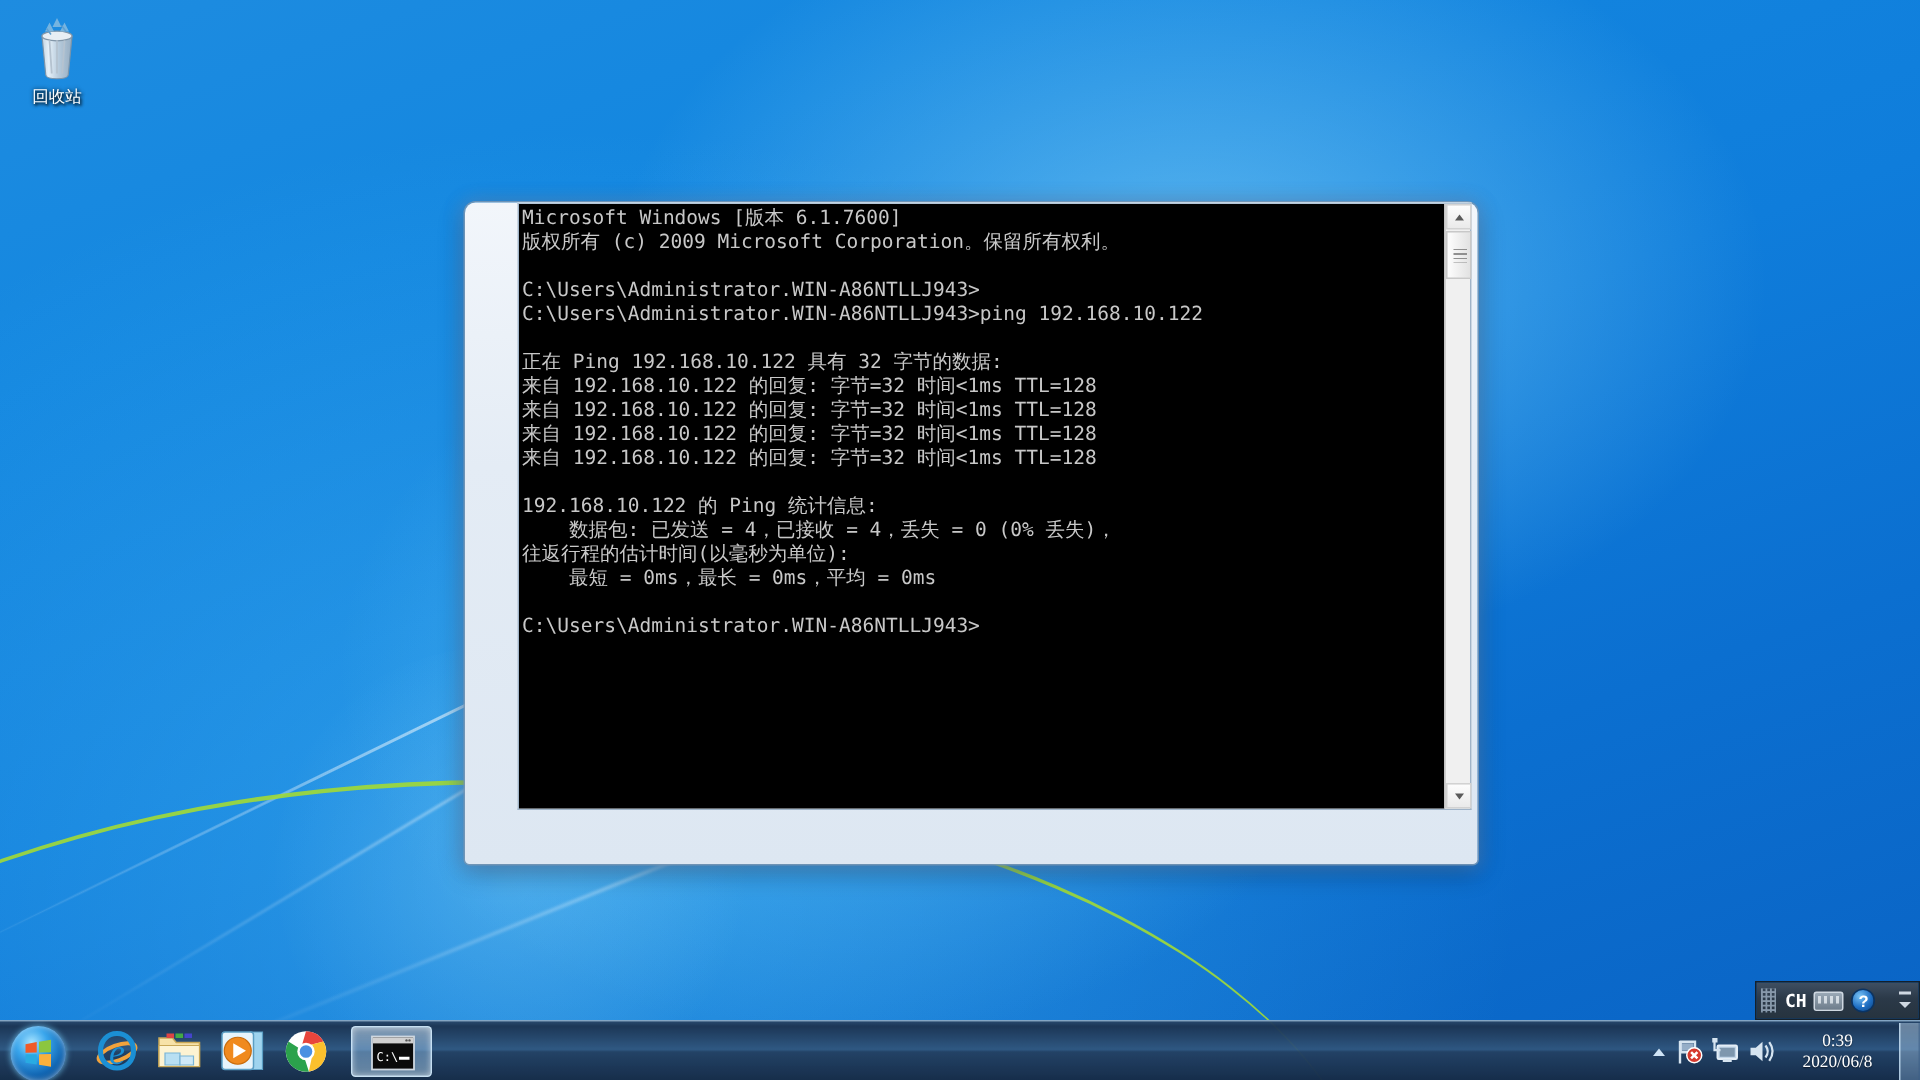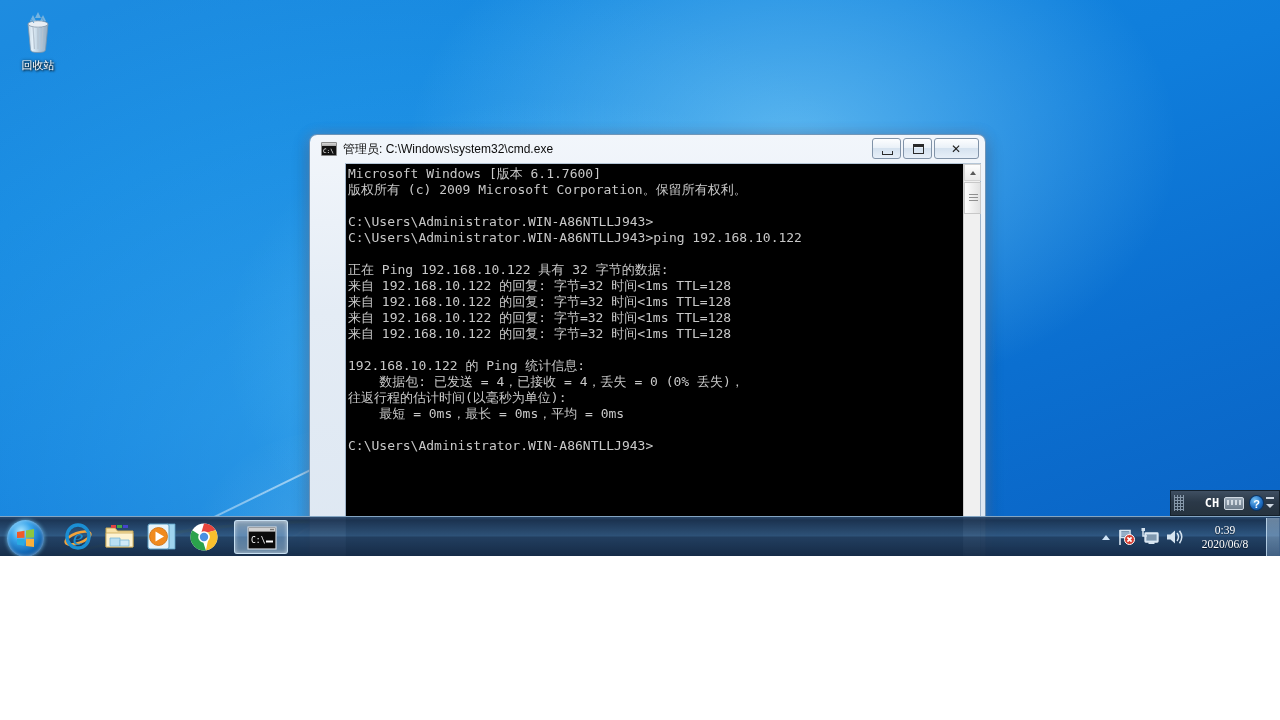--- a/index.html
+++ b/index.html
@@ -5,21 +5,21 @@
   * { box-sizing: border-box; margin: 0; padding: 0; }
   html, body {
     width: 1280px; height: 720px;
     overflow: hidden;
     font-family: "Liberation Sans", sans-serif;
   }
 
   
   #desktop {
     position: relative;
-    width: 1280px; height: 556px;
+    width: 1280px; height: 720px;
     background:
       radial-gradient(ellipse 620px 420px at 62% 26%, rgba(150,225,255,0.55) 0%, rgba(150,225,255,0) 62%),
       radial-gradient(ellipse 520px 380px at 44% 62%, rgba(120,215,255,0.45) 0%, rgba(120,215,255,0) 65%),
       radial-gradient(ellipse 900px 700px at 30% 80%, rgba(90,205,255,0.40) 0%, rgba(90,205,255,0) 70%),
       linear-gradient(160deg, #1e8ce0 0%, #1487e0 22%, #0f7ddb 48%, #0b6fd0 72%, #0a63c4 100%);
     overflow: hidden;
   }
   
   .streak {
     position: absolute;
@@ -258,21 +258,21 @@
   }
   #lang-grip {
     width: 10px; height: 16px; margin-left: 3px;
     background: repeating-linear-gradient(0deg, #97a9bb 0 1px, transparent 1px 3px),
                 repeating-linear-gradient(90deg, #97a9bb 0 1px, transparent 1px 3px);
     background-size: 3px 3px;
     opacity: .85;
   }
   #lang-ch {
     color: #fff; font-family: "DejaVu Sans Mono", monospace; font-size: 12px;
-    margin: 0 5px 0 21px; font-weight: bold;
+    margin: 0 5px 0 6px; font-weight: bold;
   }
   #lang-kb {
     width: 20px; height: 13px; border: 1px solid #cfd8e2; border-radius: 2px;
     background: linear-gradient(180deg,#9aa8b6,#6e7d8c);
     position: relative; margin-right: 5px;
   }
   #lang-kb::after {
     content:""; position:absolute; left:2px; top:2px; right:2px; bottom:4px;
     background: repeating-linear-gradient(90deg,#e6ecf2 0 2px,transparent 2px 4px);
     opacity:.8;
@@ -323,35 +323,20 @@
         <path d="M19 7 L22 13 L16 13 Z M29 7 L32 13 L26 13 Z M24 4 L27 10 L21 10 Z" fill="#7fb8e0" opacity="0.9"></path>
         <path d="M17 11 L20 15 M27 9 L30 13" stroke="#5f9fd0" stroke-width="1" fill="none"></path>
       </svg>
     </div>
     <div class="lbl">回收站</div>
   </div>
 
 
   <div id="cmd-window">
 
-    <div id="titlebar">
-      <div id="titlebar-icon"></div>
-      <div id="titlebar-text">管理员: C:\Windows\system32\cmd.exe</div>
-      <div id="win-buttons">
-        <div class="win-btn">
-          <span class="m-glyph"></span>
-        </div>
-        <div class="win-btn">
-          <span class="r-glyph"></span>
-        </div>
-        <div class="win-btn close">
-          <span class="x-glyph">✕</span>
-        </div>
-      </div>
-    </div>
 
     <div id="console-wrap">
       <div id="console">
         <pre id="console-text">Microsoft Windows [版本 6.1.7600]
 版权所有 (c) 2009 Microsoft Corporation。保留所有权利。
 
 C:\Users\Administrator.WIN-A86NTLLJ943&gt;
 C:\Users\Administrator.WIN-A86NTLLJ943&gt;ping 192.168.10.122
 
 正在 Ping 192.168.10.122 具有 32 字节的数据:

